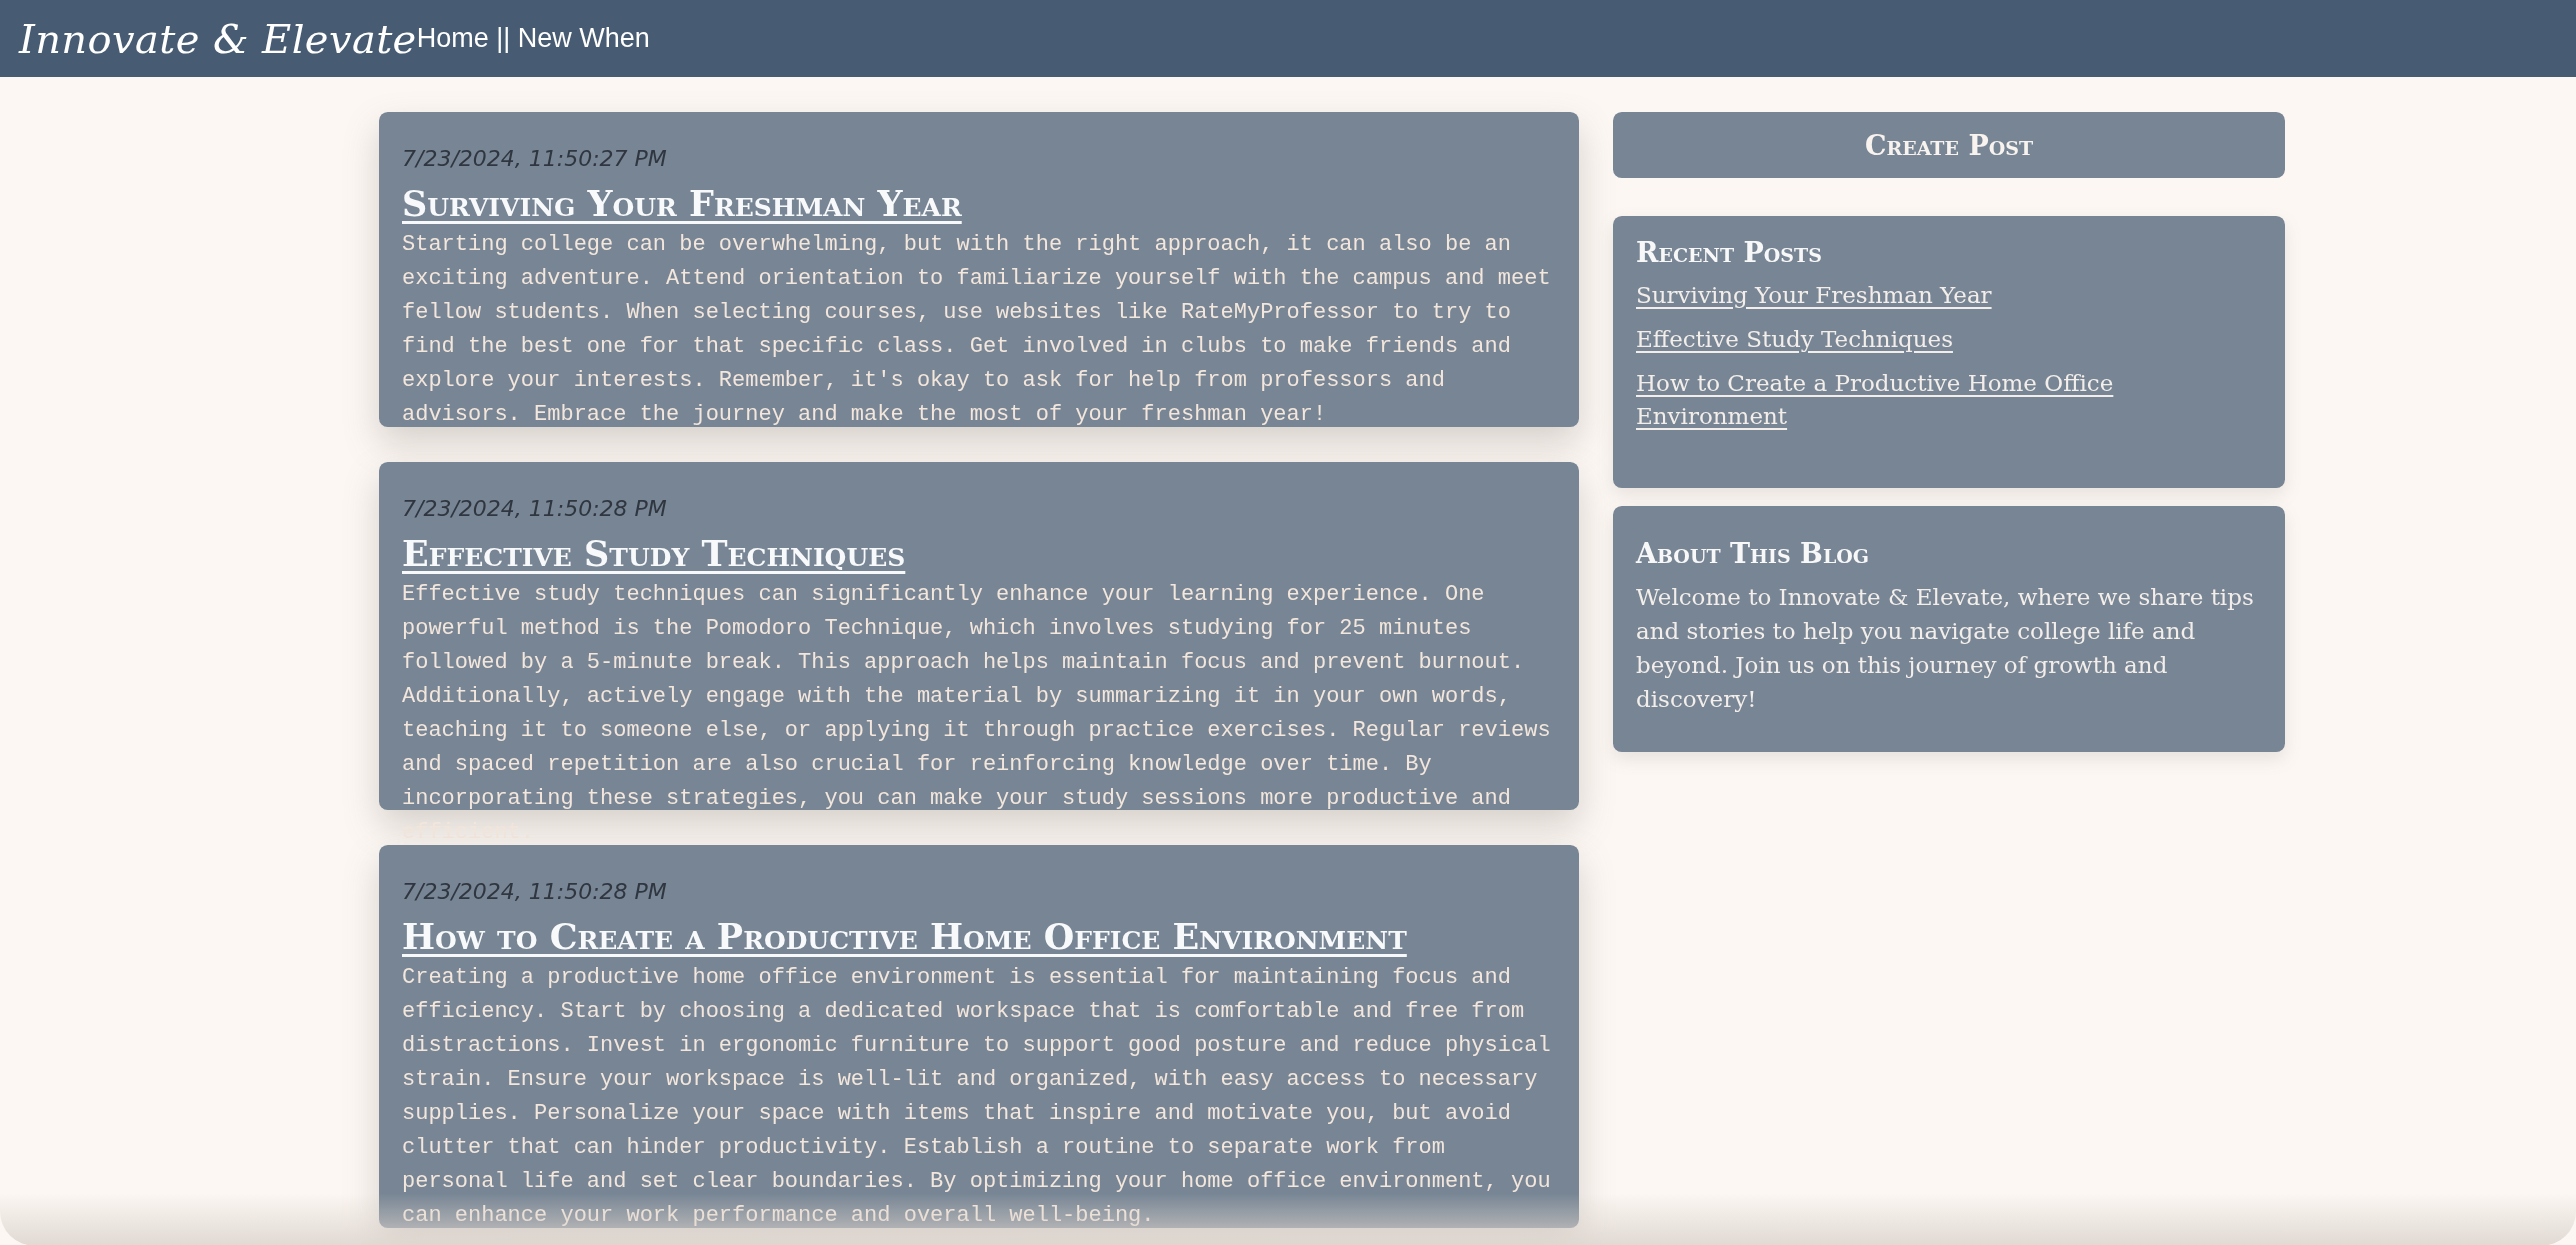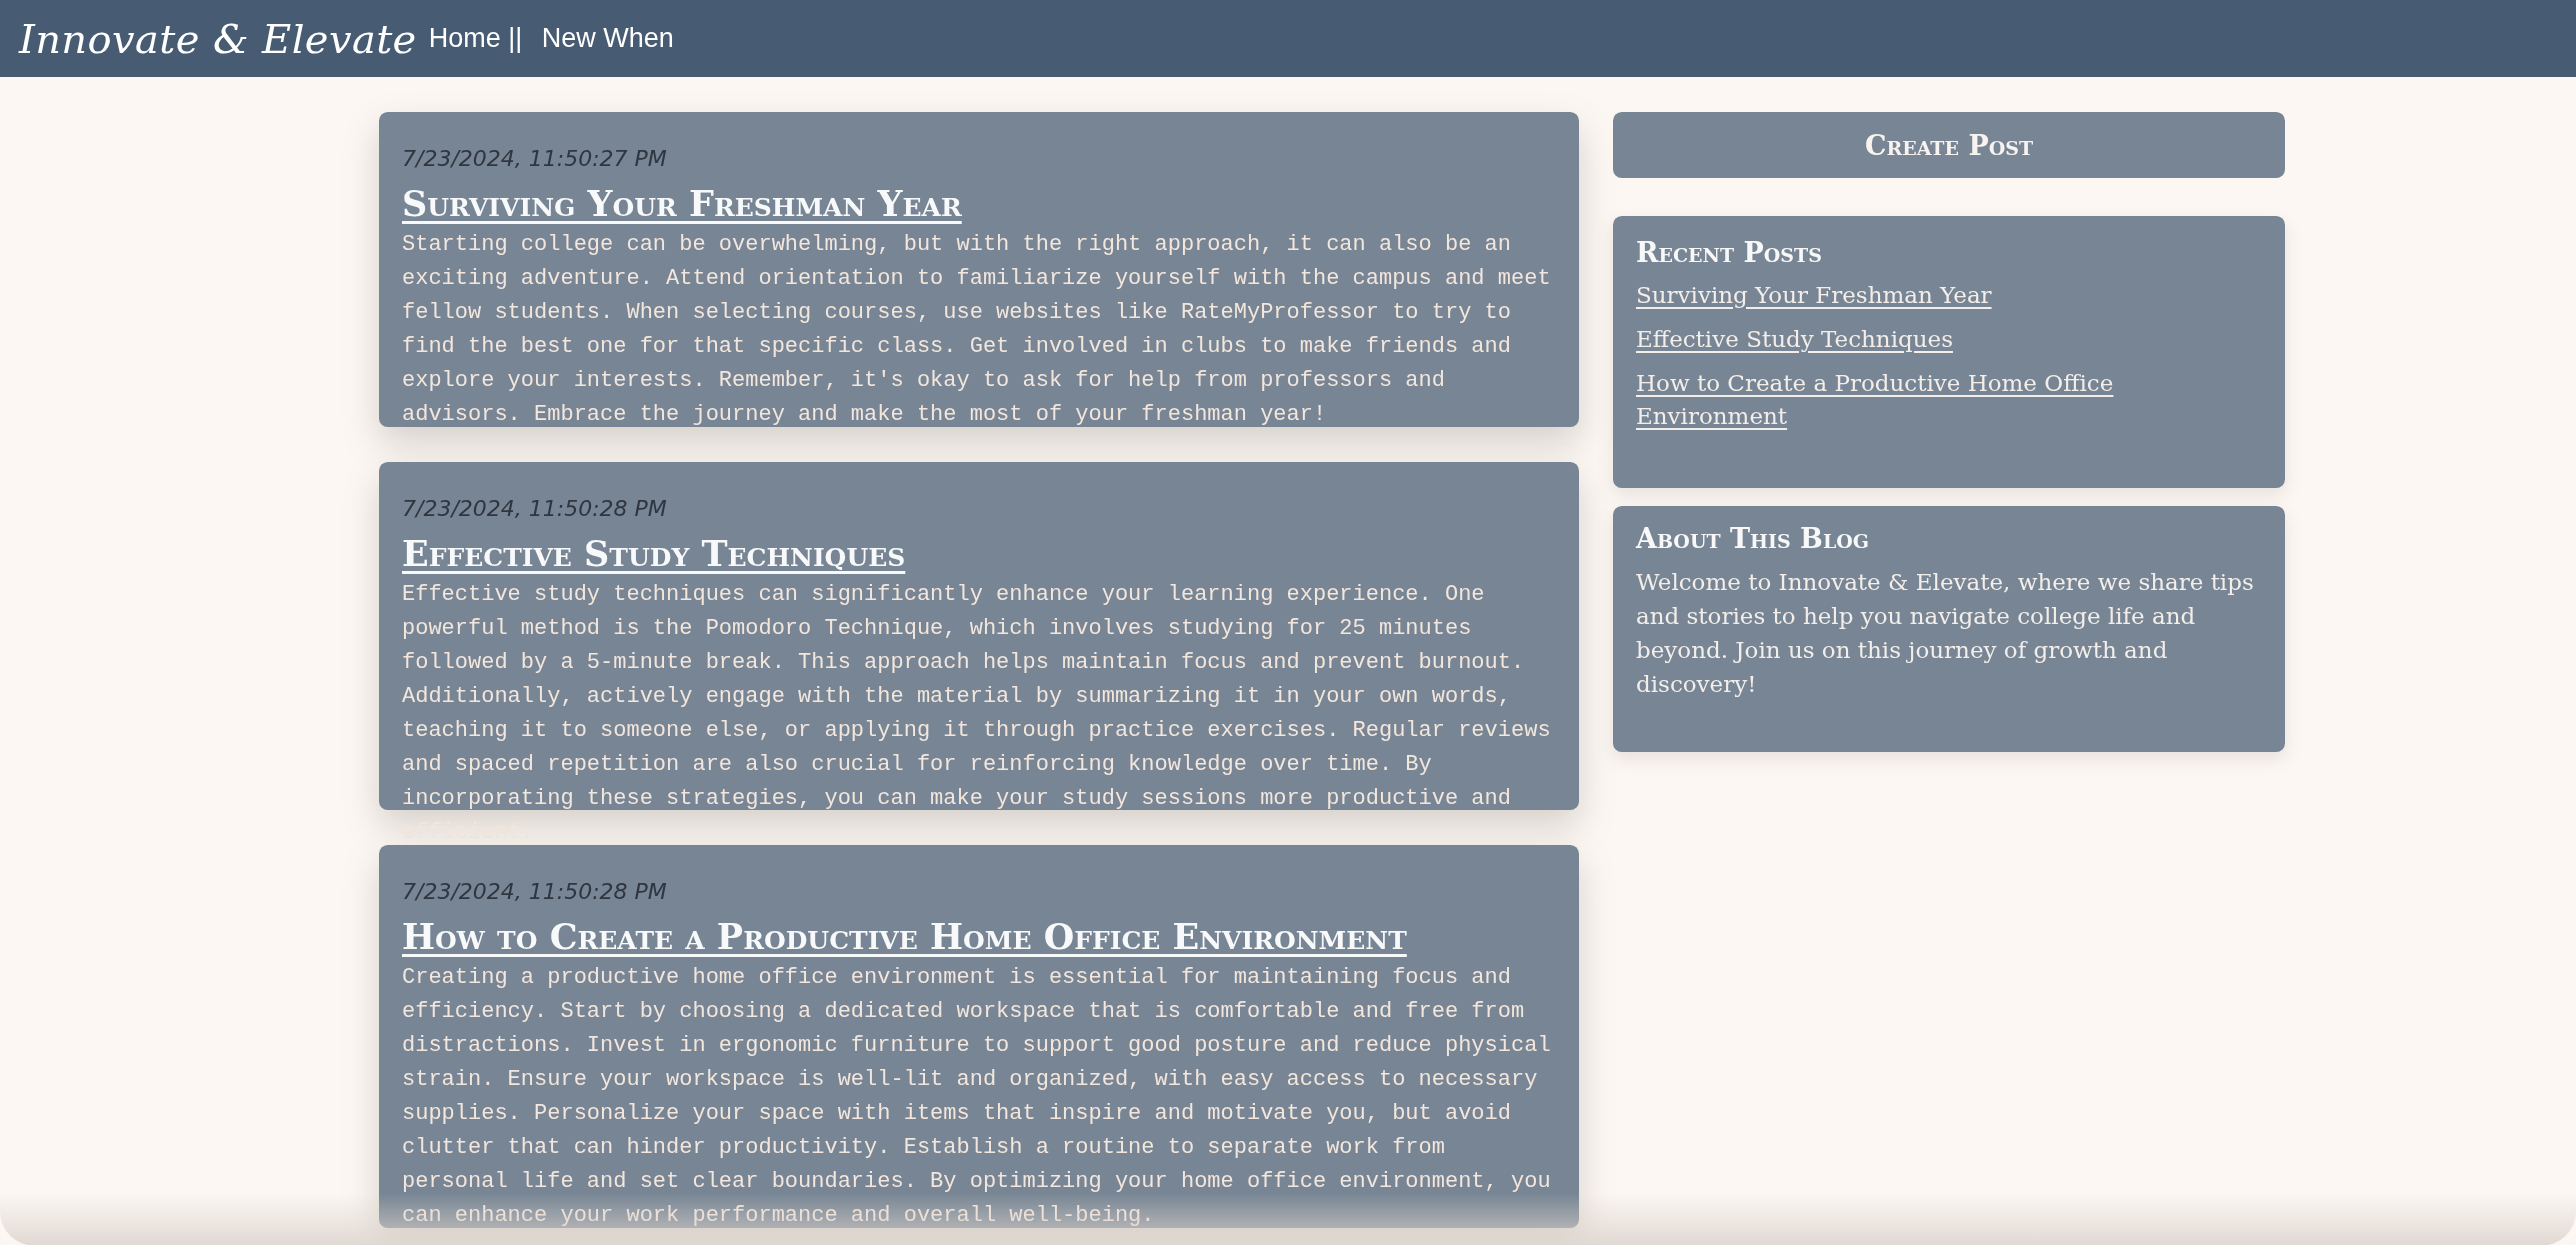--- a/index.html
+++ b/index.html
@@ -16,21 +16,21 @@
     padding: 0 24.5px 0 19px;
   }
   .brand {
     font-family: "DejaVu Serif", serif;
     font-style: italic;
     color: #ffffff;
     font-size: 40px;
     letter-spacing: 0.4px;
   }
   .nav { color: #ffffff; font-family: "Liberation Sans", sans-serif; font-size: 27px; }
-  .nav a { color: #ffffff; text-decoration: none; margin-left: 12px; }
+  .nav a { color: #ffffff; text-decoration: none; }
   .card {
     position: absolute;
     background: #778594;
     border-radius: 8.8px;
     box-shadow: 0 16px 35px rgba(120,110,100,0.28);
   }
   .post { left: 379px; width: 1200px; padding: 30px 23px; }
   .post .ts {
     font-family: "DejaVu Sans", sans-serif;
     font-style: italic;
@@ -68,21 +68,21 @@
   .side h3 {
     font-variant: small-caps; font-weight: bold; color: #f8f8f8; font-size: 27px;
   }
   .recent { top: 216px; height: 272px; padding: 21px 23px; box-shadow: 0 7px 17.5px rgba(120,110,100,0.15); }
   .recent ul { list-style: none; margin-top: 10.5px; }
   .recent li { margin-bottom: 11.4px; }
   .recent a {
     color: #f3eeea; font-size: 23px; line-height: 33px; text-decoration: underline;
     text-underline-offset: 3.5px;
   }
-  .about { top: 506px; height: 246px; padding: 17px 23px; box-shadow: 0 7px 17.5px rgba(120,110,100,0.15); }
+  .about { top: 506px; height: 246px; padding: 32px 23px; box-shadow: 0 7px 17.5px rgba(120,110,100,0.15); }
   .about p { color: #f3eeea; font-size: 23px; line-height: 34px; margin-top: 10.5px; }
   .bottom-shade {
     position: absolute; left: 0; right: 0; bottom: 0; height: 53px;
     background: linear-gradient(to bottom, rgba(230,222,215,0) 0%, rgba(220,212,205,0.85) 100%);
     border-radius: 0 0 35px 35px;
   }
 </style>
 </head>
 <body>
 

